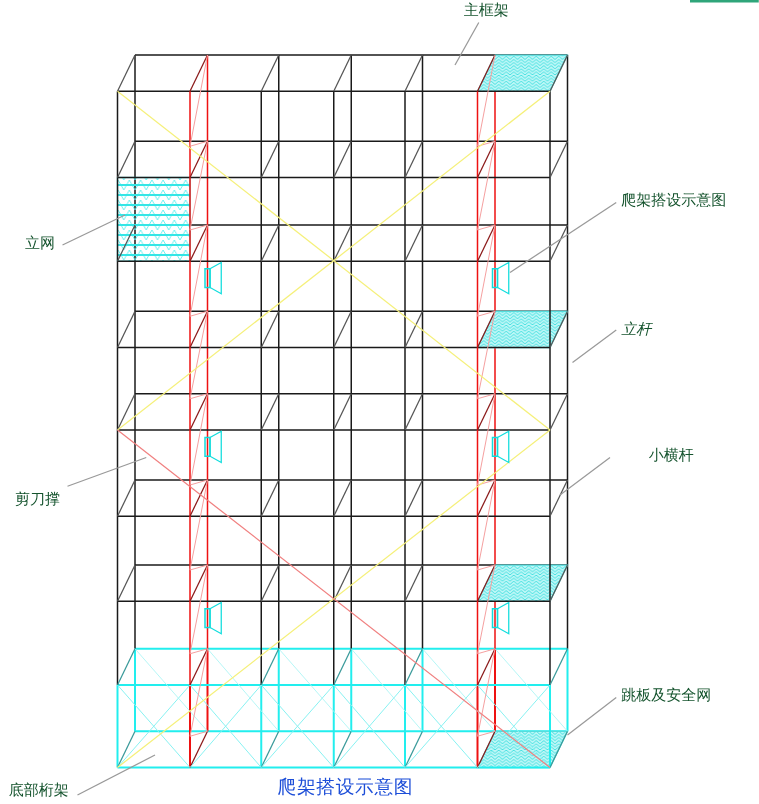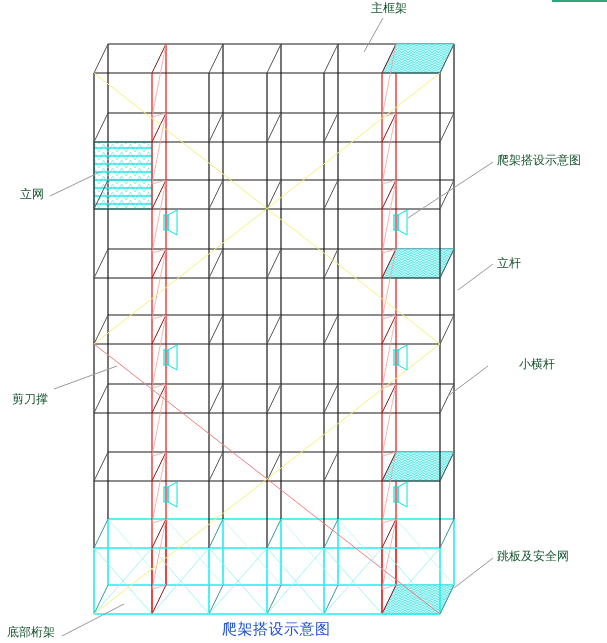--- a/index.html
+++ b/index.html
@@ -223,19 +223,19 @@
       <line x1="54" y1="389" x2="117" y2="366" stroke="#999999" stroke-width="1"></line>
       <line x1="488" y1="366" x2="448" y2="396" stroke="#999999" stroke-width="1"></line>
       <line x1="493" y1="558" x2="454" y2="588" stroke="#999999" stroke-width="1"></line>
       <line x1="62" y1="636" x2="124" y2="604" stroke="#999999" stroke-width="1"></line>
     </g>
 </svg>
 
 <div class="label" style="left:371px;top:1px;">主框架</div>
 <div class="label" style="left:20px;top:187px;">立网</div>
 <div class="label" style="left:497px;top:153px;">爬架搭设示意图</div>
-<div class="label" style="left:497px;top:256px;">立杆</div>
+<div class="label" style="left:497px;top:256px;font-style:italic;">立杆</div>
 <div class="label" style="left:12px;top:392px;">剪刀撑</div>
 <div class="label" style="left:519px;top:357px;">小横杆</div>
 <div class="label" style="left:497px;top:549px;">跳板及安全网</div>
 <div class="label" style="left:7px;top:626px;font-family:Liberation Mono, monospace;">底部桁架</div>
 
 <div class="caption">爬架搭设示意图</div>
 
 </body></html>

